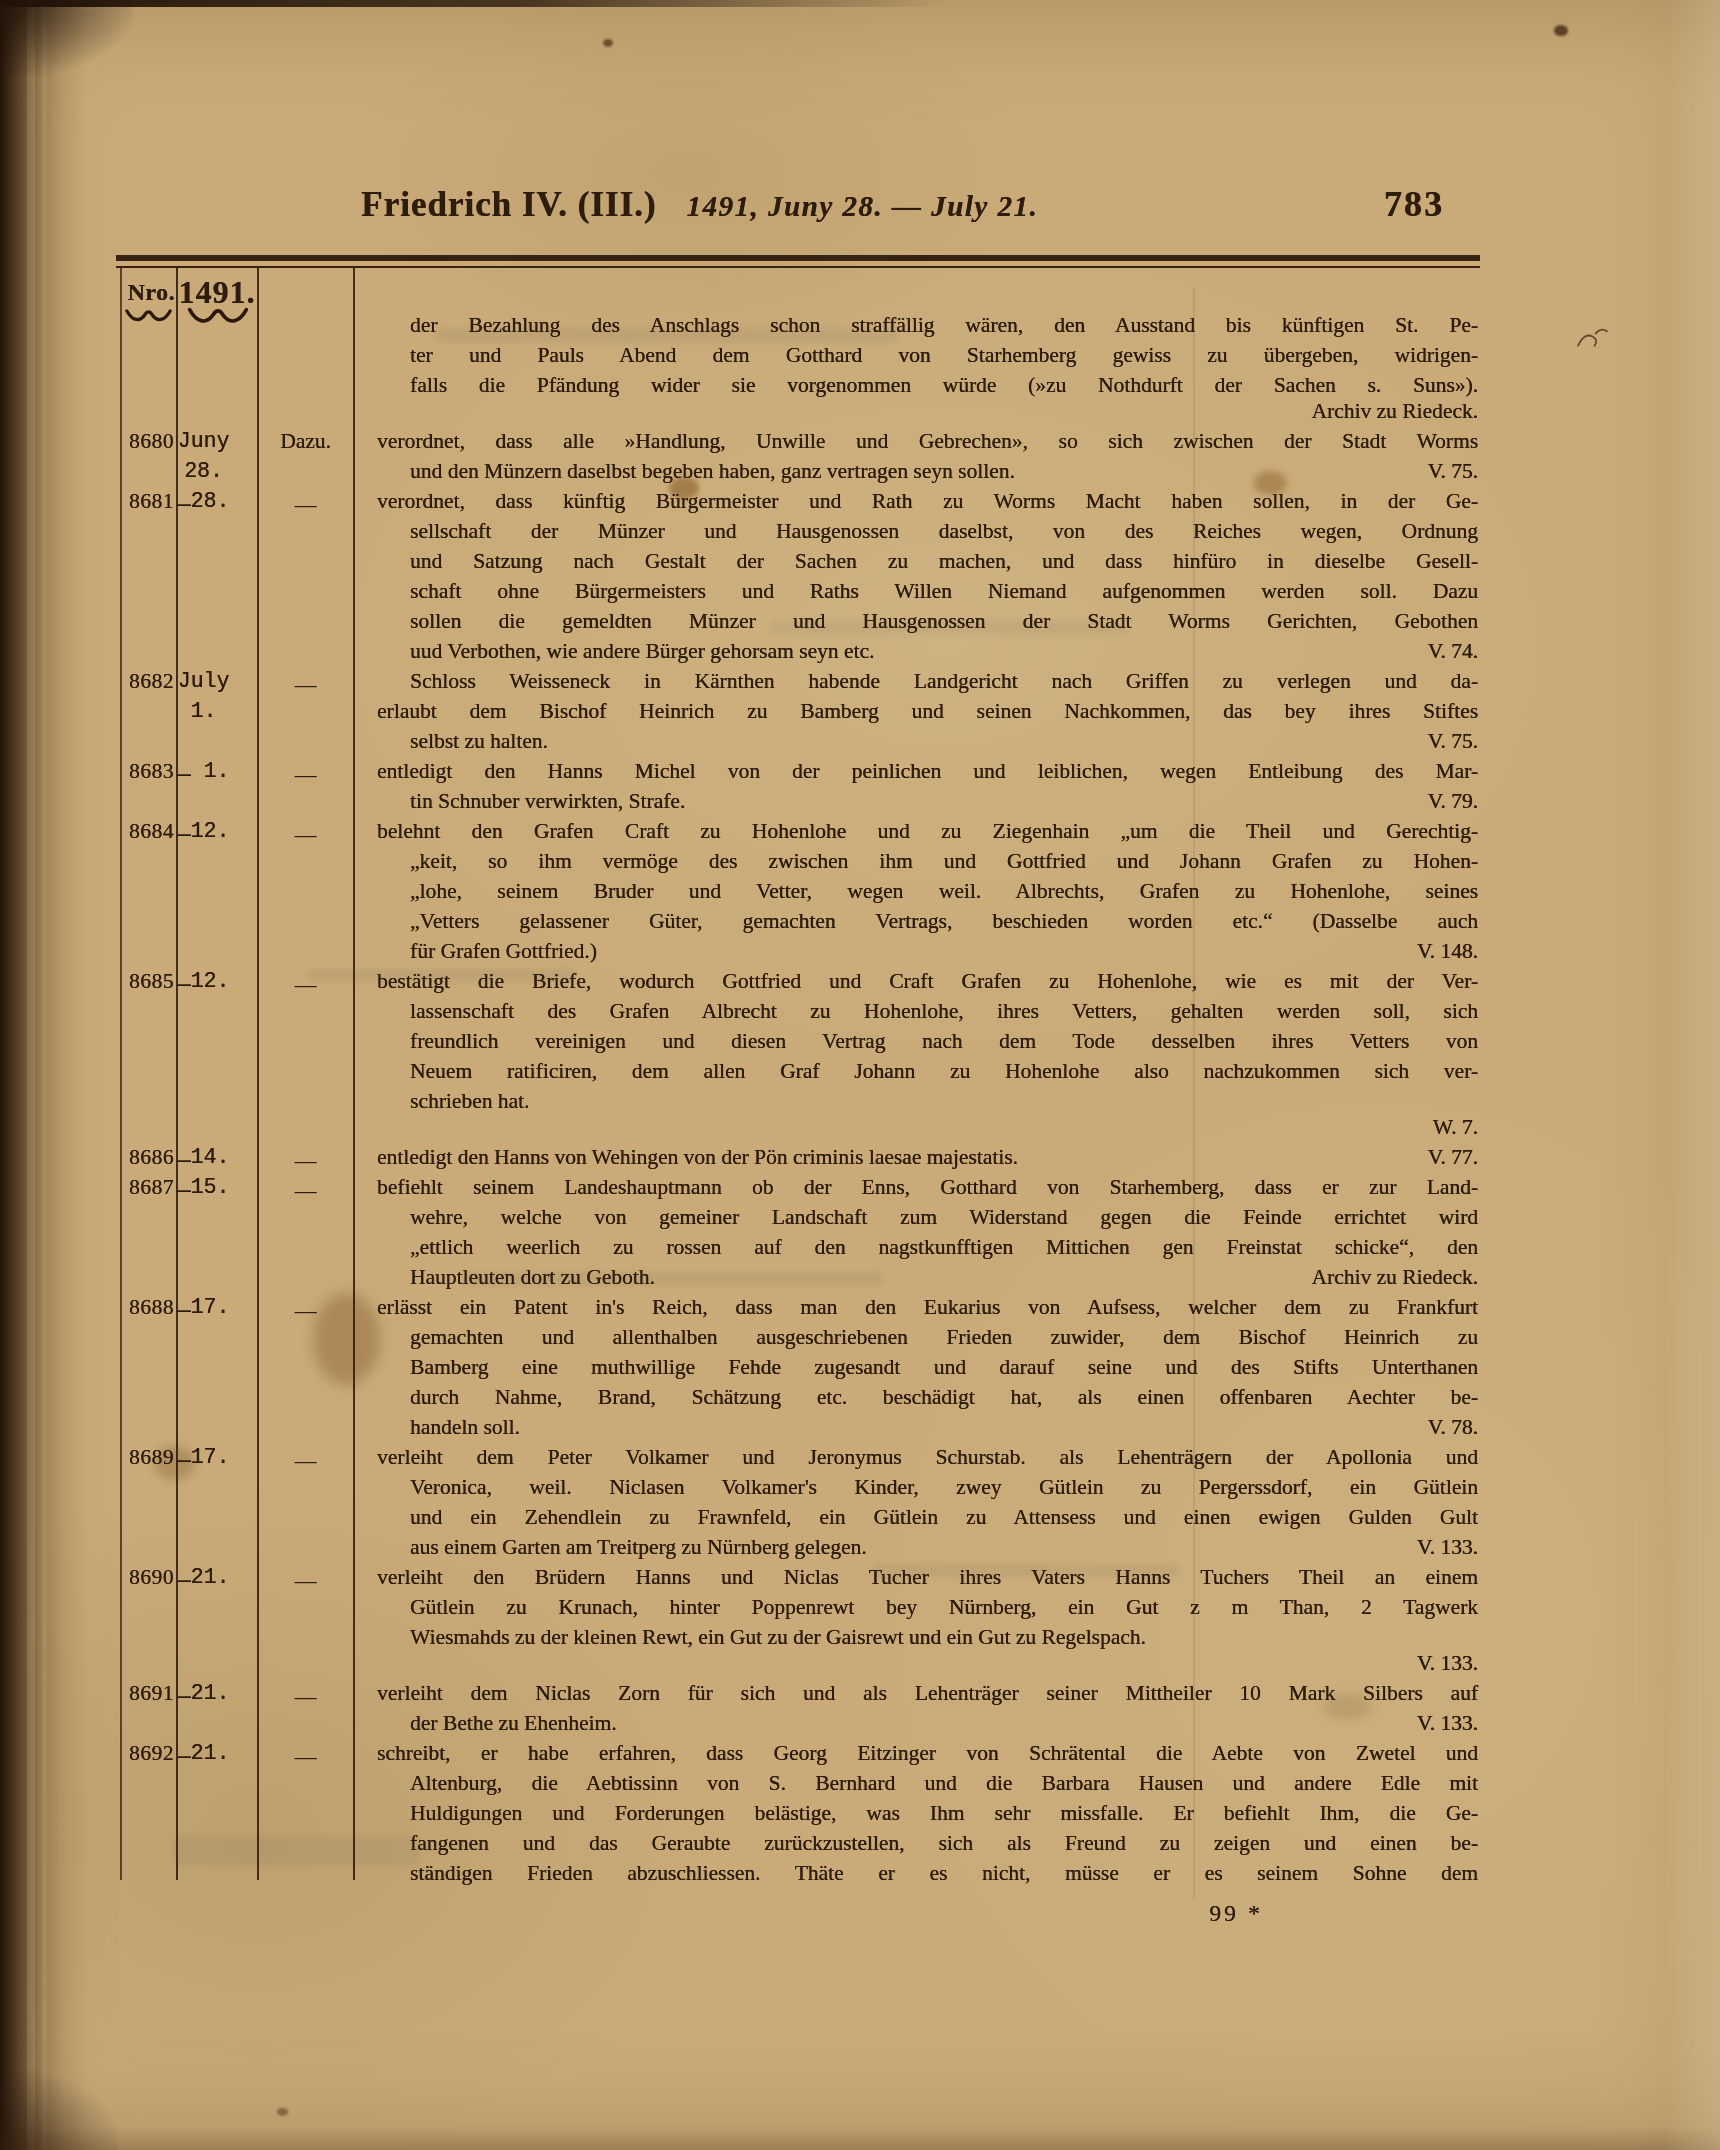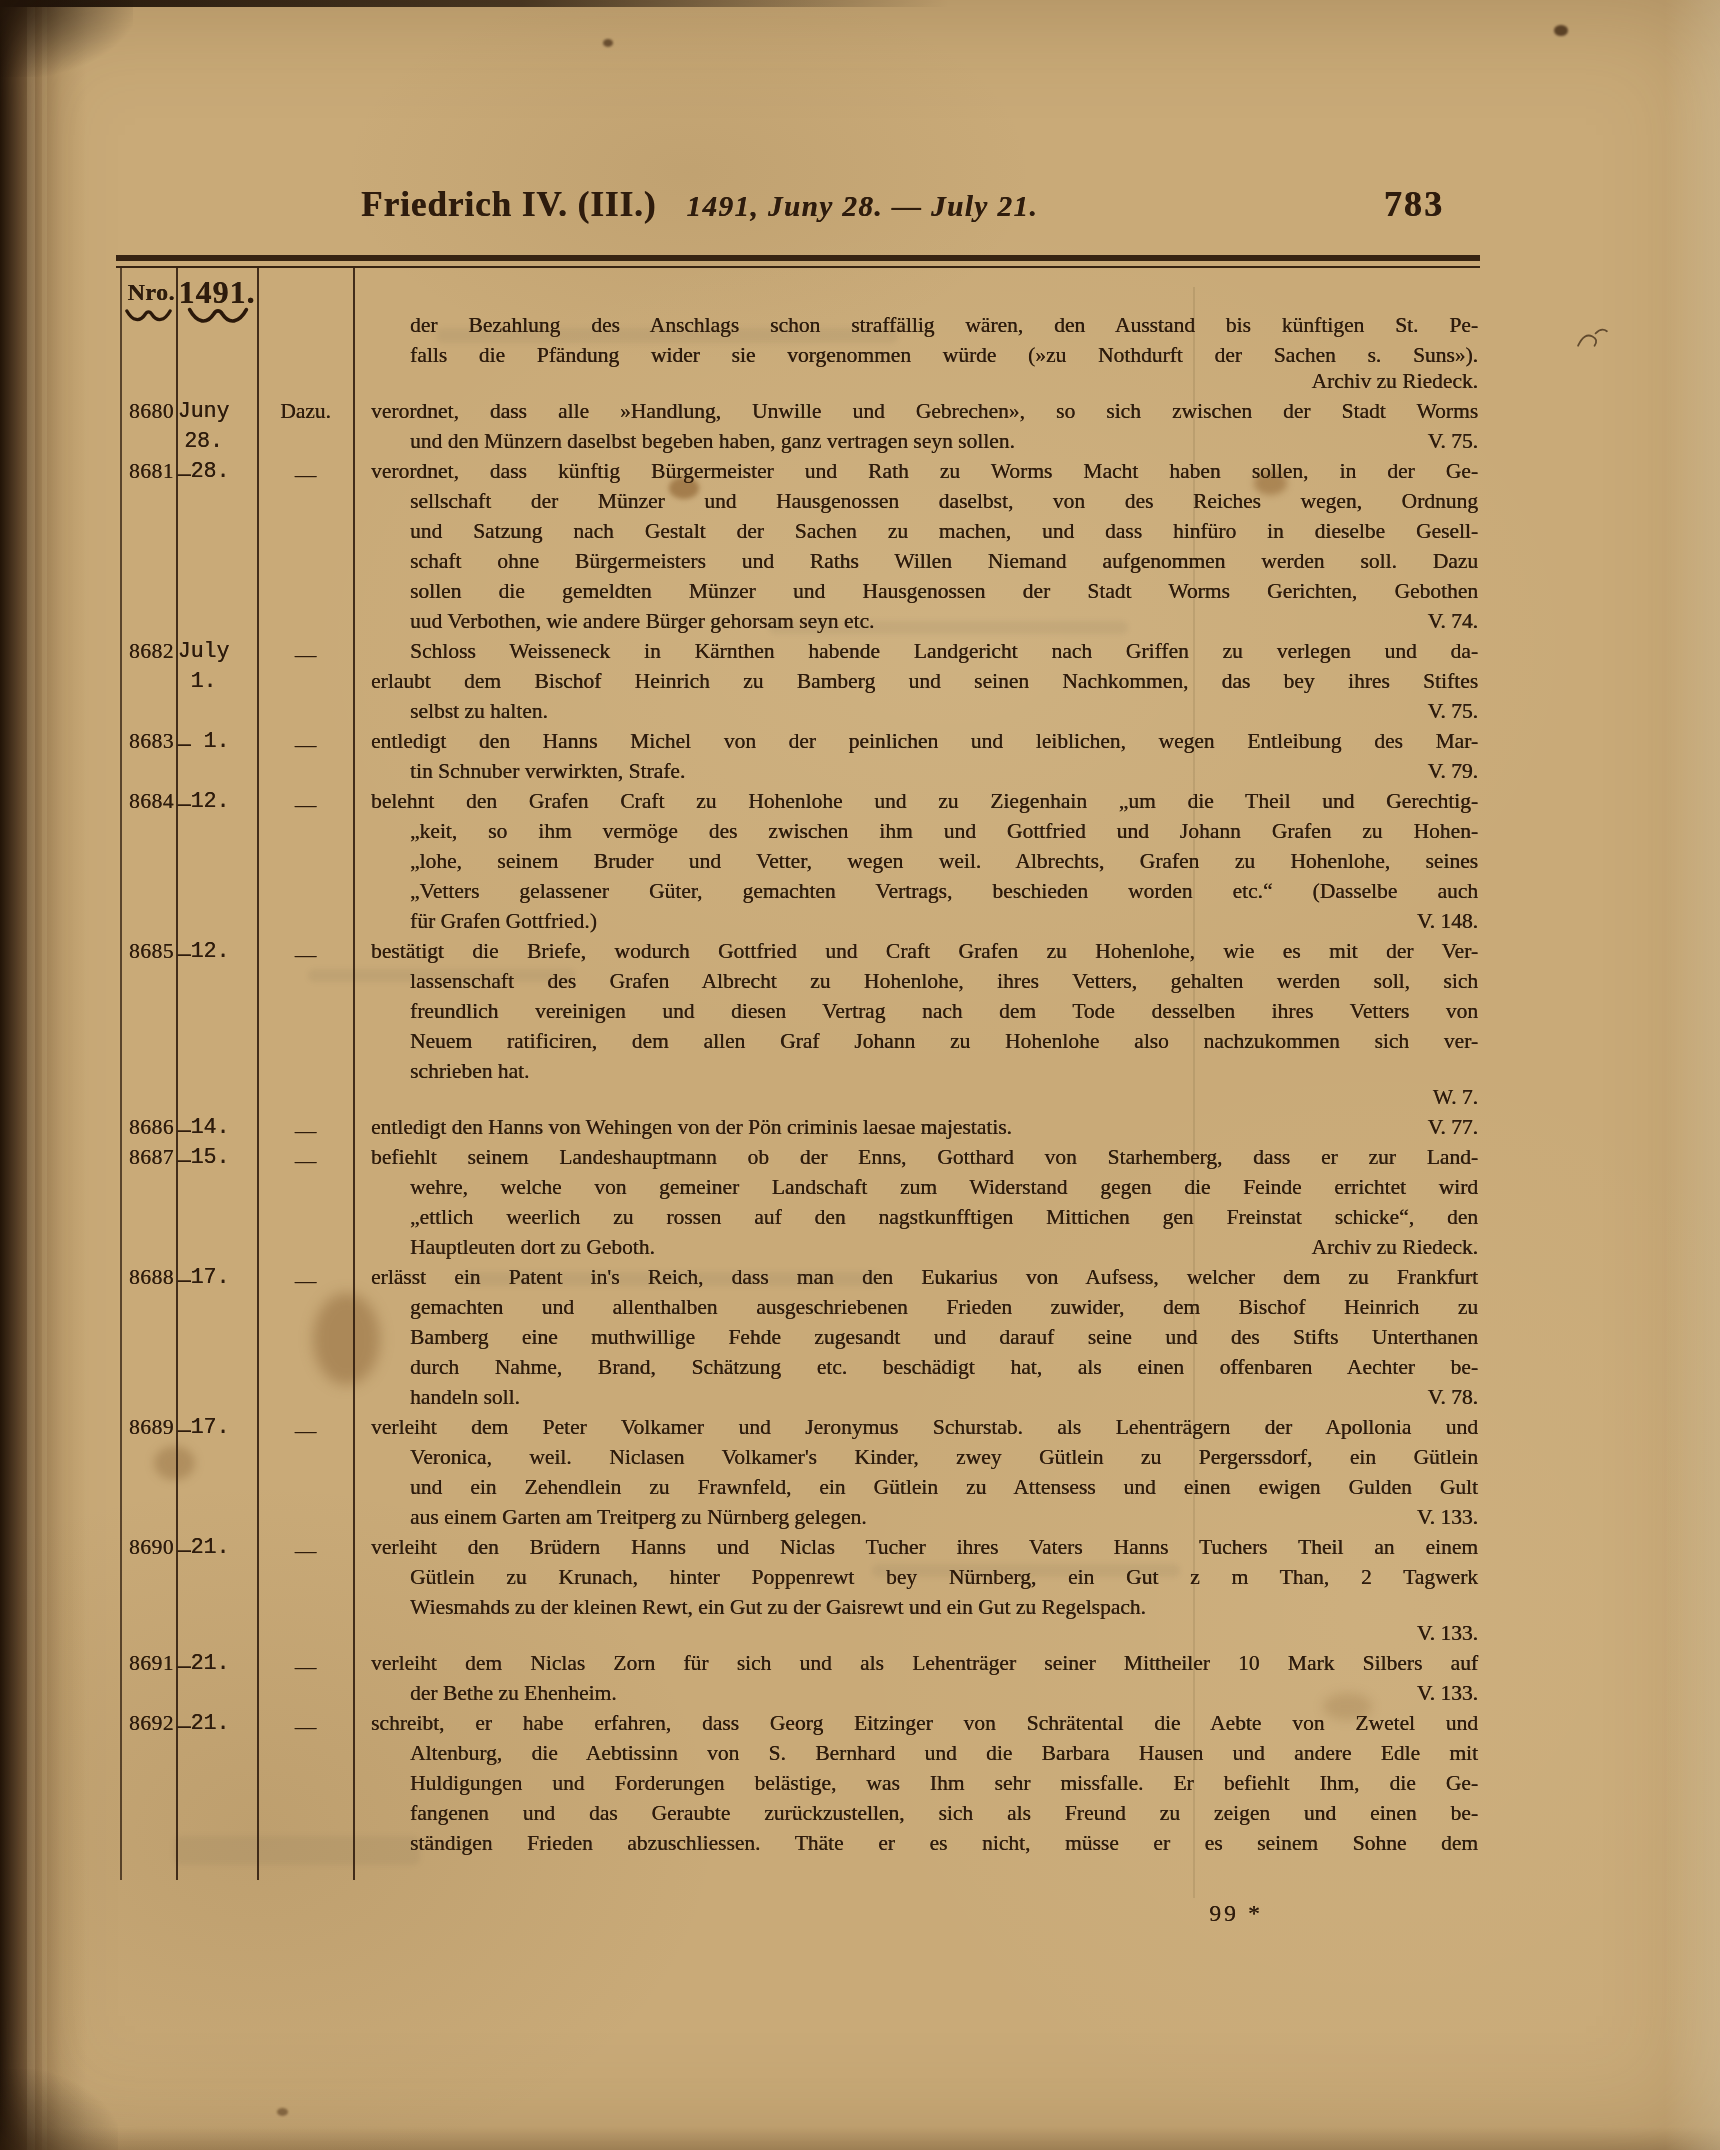--- a/index.html
+++ b/index.html
@@ -58,21 +58,21 @@
   
   #tbody{position:absolute;left:120px;top:310px;width:1358px;font-size:21.5px;}
   .row{position:relative;text-shadow:0.3px 0 0 currentColor;}
   .nro{position:absolute;left:0;top:0;width:54px;height:30px;line-height:30px;text-align:right;letter-spacing:0.5px;}
   .datecol{position:absolute;left:40px;top:0;width:87px;text-align:center;font-family:Liberation Mono, monospace;}
   .dateline{height:30px;line-height:30px;}
   .placecol{position:absolute;left:138px;top:0;width:95px;height:30px;line-height:30px;text-align:center;}
   .lowdash{position:relative;top:.17em;letter-spacing:0;}
   .txt{margin-left:233px;}
   .ln{height:30px;line-height:30px;margin-left:57px;}
-  .ln.first{margin-left:6px;padding-left:12px;}
+  .ln.first{margin-left:12px;padding-left:12px;}
   .j{text-align:justify;text-align-last:justify;}
   .lastln{display:flex;}
   .lastln .ref{margin-left:auto;padding-left:20.5px;}
   .refline{height:26px;line-height:23.6px;text-align:right;}
 
   .footer-mark{position:absolute;left:1159px;top:1900px;width:154px;text-align:center;font-size:23.6px;letter-spacing:3.1px;text-shadow:0.3px 0 0 currentColor;}
   .penmark{position:absolute;}
 </style>
 </head>
 <body>
@@ -127,20 +127,21 @@
     <path d="M4,6 C16,28 32,30 43,13 C47,6 53,6 57,13 C68,30 84,28 96,6" fill="none" stroke="#2a180a" stroke-width="7" stroke-linecap="round"></path>
   </svg>
   <svg class="squig" style="left:180px;top:306px;" width="76" height="18.5" viewBox="0 0 100 30">
     <path d="M4,6 C16,28 32,30 43,13 C47,6 53,6 57,13 C68,30 84,28 96,6" fill="none" stroke="#2a180a" stroke-width="6" stroke-linecap="round"></path>
   </svg>
 
   <div id="tbody">
       <div class="row">
         <div class="txt">
           <div class="ln j">der Bezahlung des Anschlags schon straffällig wären, den Ausstand bis künftigen St. Pe-</div>
+          <div class="ln j">ter und Pauls Abend dem Gotthard von Starhemberg gewiss zu übergeben, widrigen-</div>
           <div class="ln j">falls die Pfändung wider sie vorgenommen würde (»zu Nothdurft der Sachen s. Suns»).</div>
           <div class="refline">Archiv zu Riedeck.</div>
         </div>
       </div>
       <div class="row">
         <div class="nro">8680</div>
         <div class="datecol">
           <div class="dateline">Juny</div>
           <div class="dateline">28.</div>
         </div>

